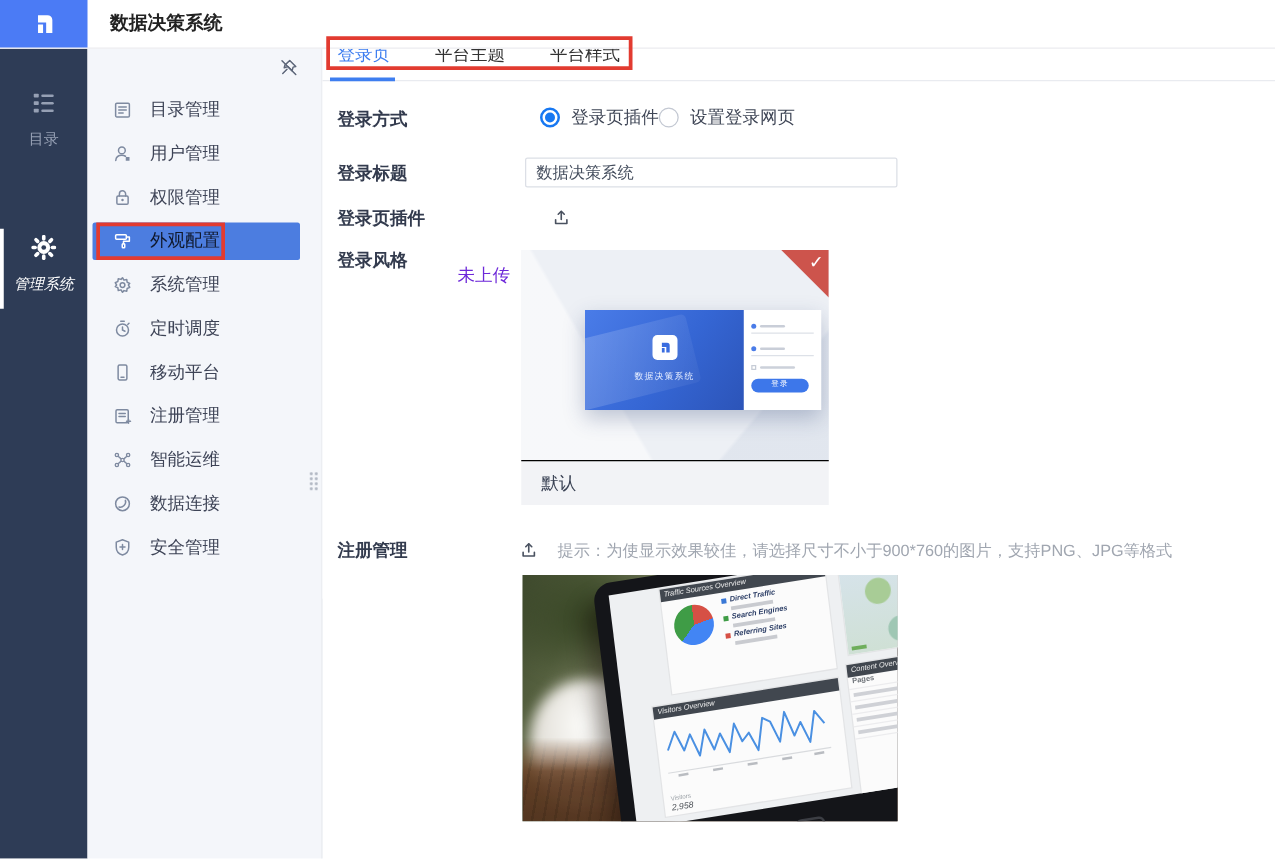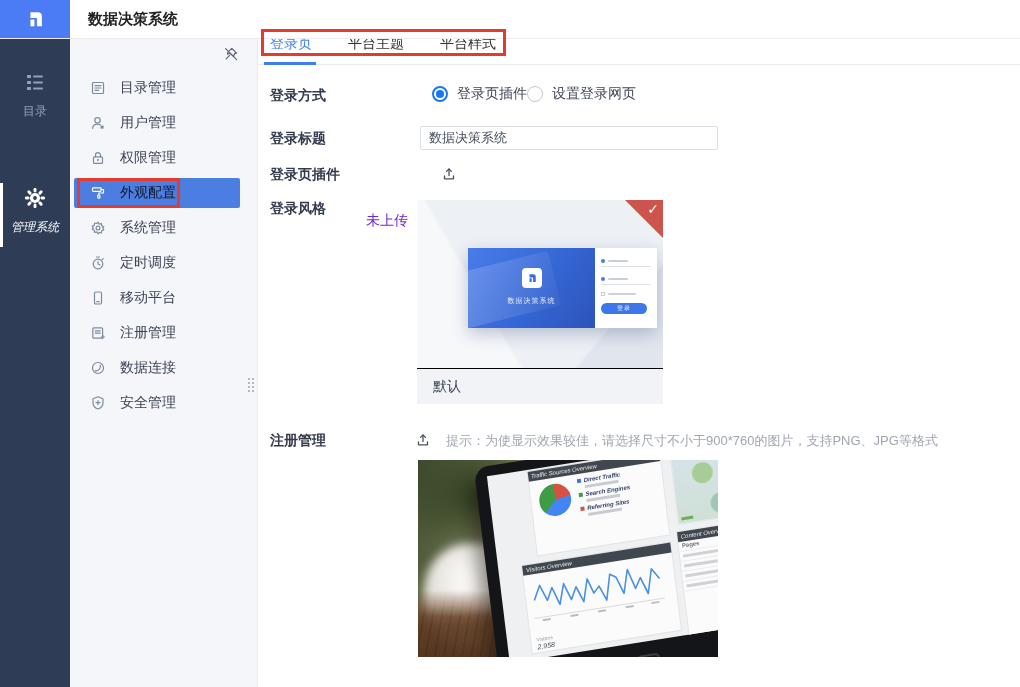--- a/index.html
+++ b/index.html
@@ -262,20 +262,33 @@
               <rect x="2.8" y="2.8" width="9.8" height="10.4" rx="1"></rect>
               <line x1="5.2" y1="5.8" x2="10.2" y2="5.8"></line>
               <line x1="5.2" y1="8.2" x2="10.2" y2="8.2"></line>
               <path d="M11.2 12h3.2M12.8 10.4v3.2"></path>
             </g>
           </svg>
         <span>注册管理</span>
       </div>
       <div class="mitem">
         <svg width="16" height="16" viewBox="0 0 16 16">
+            <g stroke="#7e8aa0" stroke-width="1.1" fill="none">
+              <circle cx="3.5" cy="4" r="1.3"></circle>
+              <circle cx="12.5" cy="4" r="1.3"></circle>
+              <circle cx="3.5" cy="12" r="1.3"></circle>
+              <circle cx="12.5" cy="12" r="1.3"></circle>
+              <circle cx="8" cy="8" r="1.3"></circle>
+              <path d="M4.5 5 6.9 7.1M11.5 5 9.1 7.1M4.5 11 6.9 8.9M11.5 11 9.1 8.9"></path>
+            </g>
+          </svg>
+        <span>智能运维</span>
+      </div>
+      <div class="mitem">
+        <svg width="16" height="16" viewBox="0 0 16 16">
             <g stroke="#7e8aa0" stroke-width="1.2" fill="none" stroke-linecap="round">
               <circle cx="8" cy="8" r="5.5"></circle>
               <path d="M5.2 10.6c2.9 1 6.2-2.3 5.1-5.3"></path>
             </g>
           </svg>
         <span>数据连接</span>
       </div>
       <div class="mitem">
         <svg width="16" height="16" viewBox="0 0 16 16">
             <g stroke="#7e8aa0" stroke-width="1.2" fill="none" stroke-linecap="round" stroke-linejoin="round">

